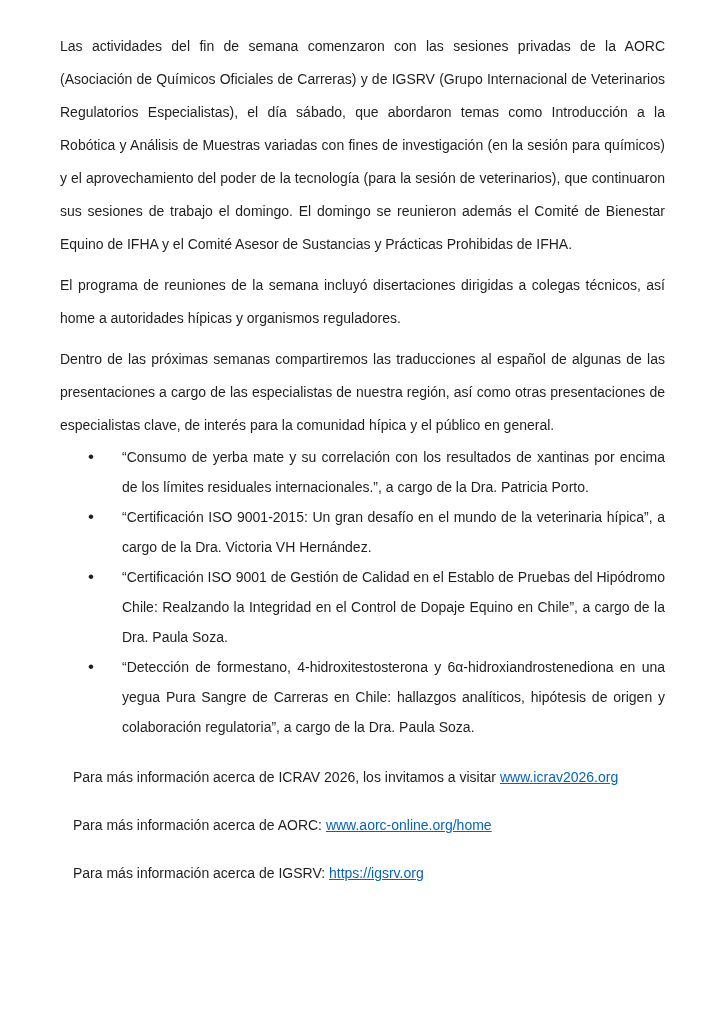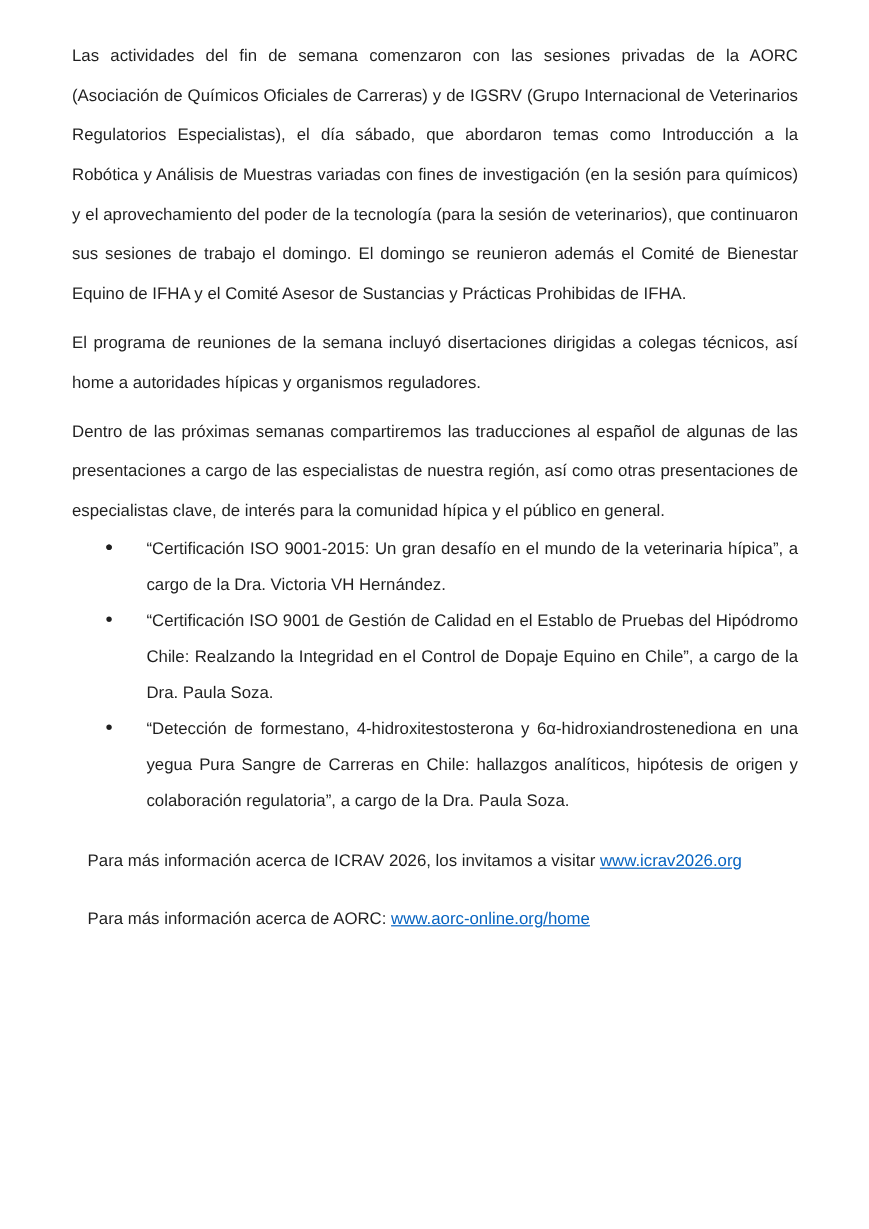--- a/index.html
+++ b/index.html
@@ -73,33 +73,35 @@
 
   <p class="para">Las actividades del fin de semana comenzaron con las sesiones privadas de la AORC (Asociación de Químicos Oficiales de Carreras) y de IGSRV (Grupo Internacional de Veterinarios Regulatorios Especialistas), el día sábado, que abordaron temas como Introducción a la Robótica y Análisis de Muestras variadas con fines de investigación (en la sesión para químicos) y el aprovechamiento del poder de la tecnología (para la sesión de veterinarios), que continuaron sus sesiones de trabajo el domingo. El domingo se reunieron además el Comité de Bienestar Equino de IFHA y el Comité Asesor de Sustancias y Prácticas Prohibidas de IFHA.</p>
 
   <p class="para">El programa de reuniones de la semana incluyó disertaciones dirigidas a colegas técnicos, así home a autoridades hípicas y organismos reguladores.</p>
 
   <p class="para no-gap">Dentro de las próximas semanas compartiremos las traducciones al español de algunas de las presentaciones a cargo de las especialistas de nuestra región, así como otras presentaciones de especialistas clave, de interés para la comunidad hípica y el público en general.</p>
 
   <ul class="bullets">
     <li>
       <span class="marker">•</span>
+      <span>“Consumo de yerba mate y su correlación con los resultados de xantinas por encima de los límites residuales internacionales.”, a cargo de la Dra. Patricia Porto.</span>
     </li>
     <li>
       <span class="marker">•</span>
       <span>“Certificación ISO 9001-2015: Un gran desafío en el mundo de la veterinaria hípica”, a cargo de la Dra. Victoria VH Hernández.</span>
     </li>
     <li>
       <span class="marker">•</span>
       <span>“Certificación ISO 9001 de Gestión de Calidad en el Establo de Pruebas del Hipódromo Chile: Realzando la Integridad en el Control de Dopaje Equino en Chile”, a cargo de la Dra. Paula Soza.</span>
     </li>
     <li>
       <span class="marker">•</span>
       <span>“Detección de formestano, 4-hidroxitestosterona y 6α-hidroxiandrostenediona en una yegua Pura Sangre de Carreras en Chile: hallazgos analíticos, hipótesis de origen y colaboración regulatoria”, a cargo de la Dra. Paula Soza.</span>
     </li>
   </ul>
 
   <div class="info-links">
     <p><span>Para más información acerca de ICRAV 2026, los invitamos a visitar </span><a class="doc-link">www.icrav2026.org</a></p>
     <p><span>Para más información acerca de AORC:  </span><a class="doc-link">www.aorc-online.org/home</a></p>
+    <p><span>Para más información acerca de IGSRV: </span><a class="doc-link">https://igsrv.org</a></p>
   </div>
 
 </div>
 
 </body></html>

